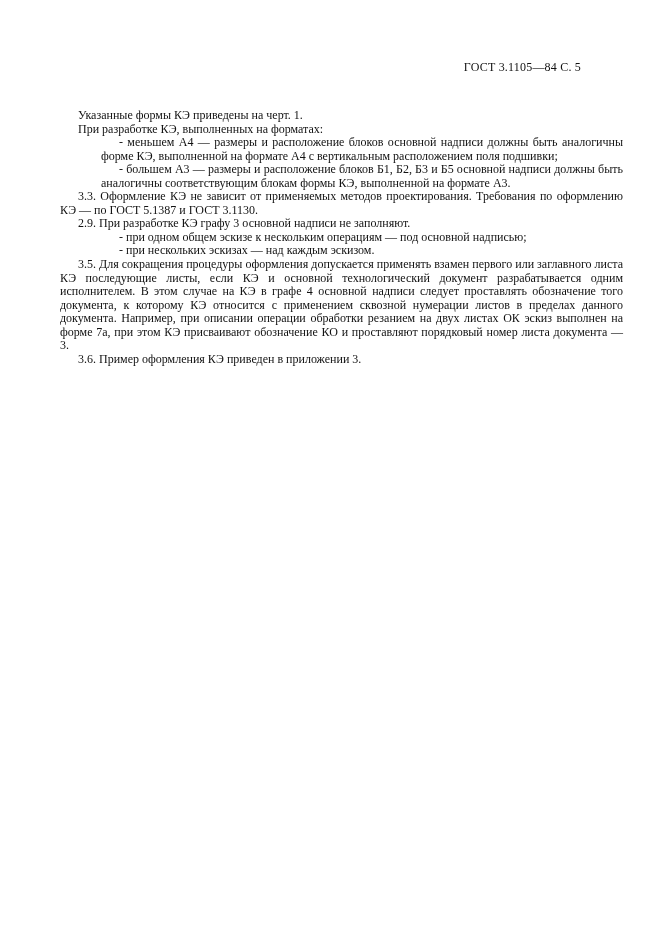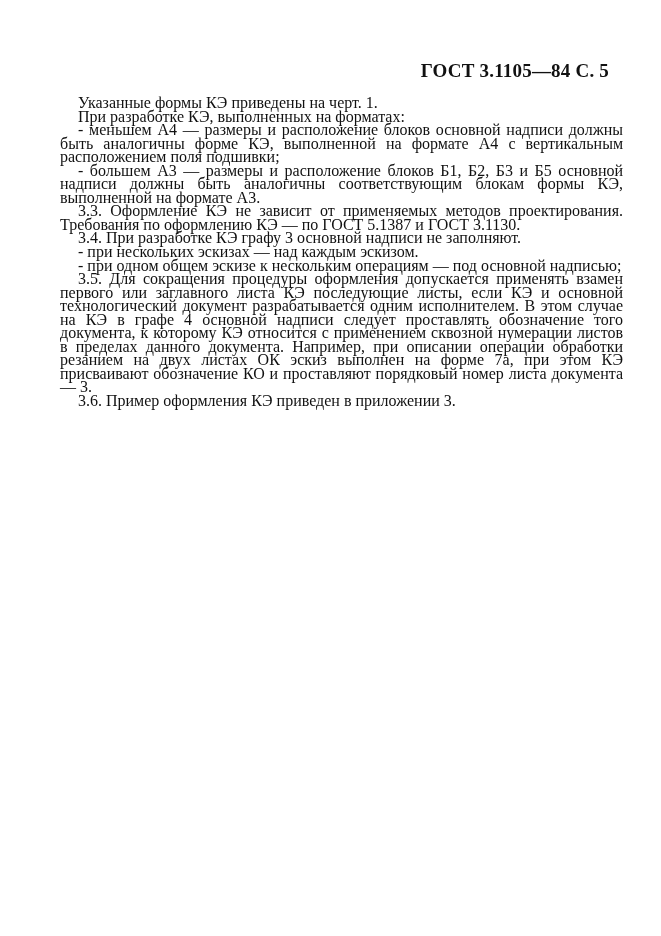--- a/index.html
+++ b/index.html
@@ -1,33 +1,33 @@
 <!DOCTYPE html>
 <html><head>
 <meta charset="utf-8">
 <style>
   html, body { margin:0; padding:0; background:#ffffff; }
   body { width:661px; height:936px; position:relative; overflow:hidden;
          font-family:"Liberation Serif", "DejaVu Serif", serif; color:#111; }
-  .header { position:absolute; top:60px; right:52px; font-weight:bold; font-size:19px;
+  .header { position:absolute; top:60px; right:80px; font-weight:normal; font-size:12px;
             letter-spacing:0.2px; }
-  .body-text { position:absolute; left:60px; top:96px; width:563px; font-size:16px;
+  .body-text { position:absolute; left:60px; top:109px; width:563px; font-size:12px;
                line-height:13.55px; }
   .p { margin:0; text-align:justify; text-indent:18px; }
-  .p.dash { text-indent:18px; }
+  .p.dash { text-indent:18px;margin-left:41px; }
 </style>
 </head>
 <body>
 
 <div class="header">ГОСТ 3.1105—84 С. 5</div>
 
 <div class="body-text">
   <p class="p">Указанные формы КЭ приведены на черт. 1.</p>
   <p class="p">При разработке КЭ, выполненных на форматах:</p>
   <p class="p dash">-  меньшем А4 — размеры и расположение блоков основной надписи должны быть аналогичны форме КЭ, выполненной на формате А4 с вертикальным расположением поля подшивки;</p>
   <p class="p dash">-  большем А3 — размеры и расположение блоков Б1, Б2, Б3 и Б5 основной надписи должны быть аналогичны соответствующим блокам формы КЭ, выполненной на формате А3.</p>
   <p class="p">3.3. Оформление КЭ не зависит от применяемых методов проектирования. Требования по оформлению КЭ — по ГОСТ 5.1387 и ГОСТ 3.1130.</p>
-  <p class="p">3.4.  При разработке КЭ графу 3 основной надписи не заполняют.</p>
+  <p class="p">2.9.  При разработке КЭ графу 3 основной надписи не заполняют.</p>
+  <p class="p dash">-  при одном общем эскизе к нескольким операциям — под основной надписью;</p>
   <p class="p dash">-  при нескольких эскизах — над каждым эскизом.</p>
-  <p class="p dash">-  при одном общем эскизе к нескольким операциям — под основной надписью;</p>
   <p class="p">3.5. Для сокращения процедуры оформления допускается применять взамен первого или заглавного листа КЭ последующие листы, если КЭ и основной технологический документ разрабатывается одним исполнителем. В этом случае на КЭ в графе 4 основной надписи следует проставлять обозначение того документа, к которому КЭ относится с применением сквозной нумерации листов в пределах данного документа. Например, при описании операции обработки резанием на двух листах ОК эскиз выполнен на форме 7а, при этом КЭ присваивают обозначение КО и проставляют порядковый номер листа документа — 3.</p>
   <p class="p">3.6.  Пример оформления КЭ приведен в приложении 3.</p>
 </div>
 
 </body></html>

